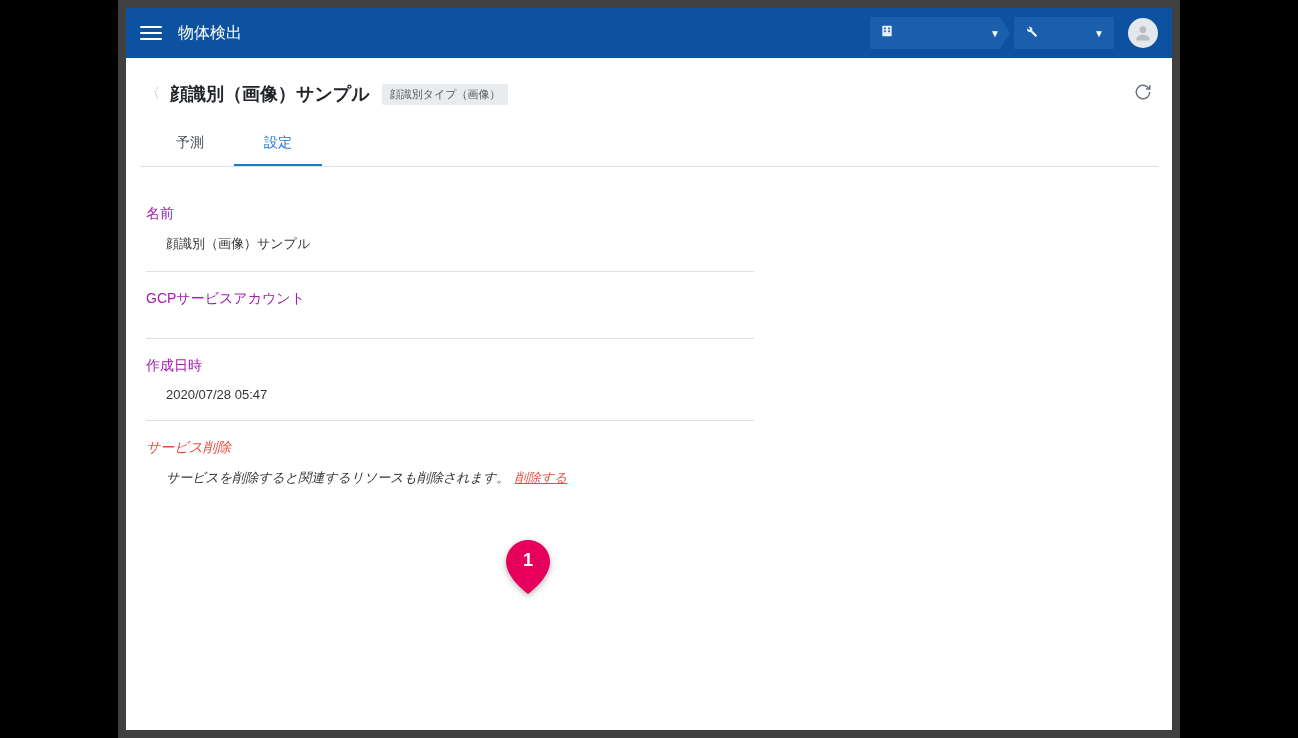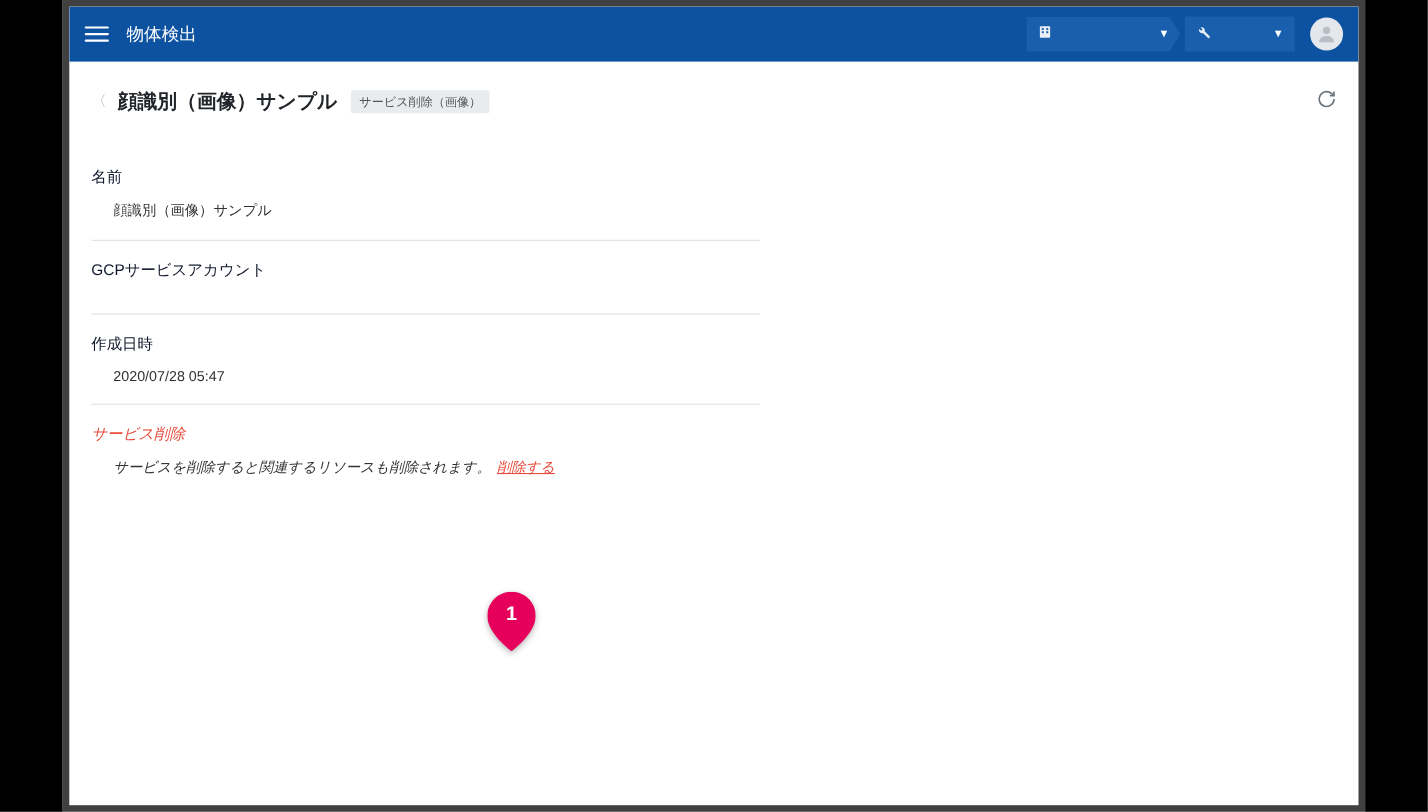--- a/index.html
+++ b/index.html
@@ -1,17 +1,17 @@
 <!DOCTYPE html>
 <html><head>
 <meta charset="utf-8">
 <style>
 * { margin: 0; padding: 0; box-sizing: border-box; }
 body { font-family: -apple-system, BlinkMacSystemFont, "Segoe UI", "Hiragino Sans", "Hiragino Kaku Gothic ProN", Meiryo, sans-serif; background: #000; }
-.frame { background: #fff; width: 1184px; height: 738px; margin: 0 auto; position: relative; border: 6px solid #404040; overflow: hidden; }
+.frame { background: #fff; width: 1062px; height: 738px; margin: 0 auto; position: relative; border: 8px solid #404040; overflow: hidden; }
 
 .header { background: #0d52a0; height: 50px; display: flex; align-items: center; padding: 0 14px; color: #fff; }
 .hamburger { width: 22px; height: 22px; display: flex; flex-direction: column; justify-content: center; cursor: pointer; margin-right: 16px; }
 .hamburger span { display: block; height: 2px; background: #fff; margin: 2px 0; border-radius: 1px; }
 .app-title { font-size: 16px; font-weight: 500; }
 .header-spacer { flex: 1; }
 .header-dropdown { background: #1a5fae; height: 32px; display: flex; align-items: center; padding: 0 10px; margin-right: 4px; cursor: pointer; position: relative; }
 .header-dropdown.proj { width: 140px; clip-path: polygon(0 0, calc(100% - 10px) 0, 100% 50%, calc(100% - 10px) 100%, 0 100%); }
 .header-dropdown.tool { width: 100px; }
 .header-dropdown .icon { color: #fff; opacity: 0.9; margin-right: 6px; }
@@ -28,21 +28,21 @@
 .breadcrumb-spacer { flex: 1; }
 .refresh-icon { color: #6c757d; cursor: pointer; }
 
 .tabs { display: flex; border-bottom: 1px solid #dee2e6; padding: 0 6px; margin-top: 6px; }
 .tab { padding: 12px 30px; font-size: 14px; color: #495057; cursor: pointer; border-bottom: 2px solid transparent; }
 .tab.active { color: #1976d2; border-bottom-color: #1976d2; }
 
 .settings-panel { padding: 20px 6px; max-width: 620px; }
 .field-row { padding: 18px 0; border-bottom: 1px solid #dee2e6; }
 .field-row:last-child { border-bottom: none; font-style: italic; }
-.field-label { font-size: 14px; color: #0f172a; margin-bottom: 12px; font-weight: 400; }
+.field-label { font-size: 14px; color: #a21caf; margin-bottom: 12px; font-weight: 400; }
 .field-value { font-size: 13px; color: #333; padding-left: 20px; }
 .field-label.danger { color: #e84c3d; }
 .delete-link { color: #e84c3d; text-decoration: underline; cursor: pointer; margin-left: 2px; }
 
 .callout-marker { position: absolute; width: 44px; height: 54px; filter: drop-shadow(0 2px 3px rgba(0,0,0,0.3)); }
 .callout-marker svg { width: 100%; height: 100%; }
 .callout-marker .num { position: absolute; top: 10px; left: 0; width: 44px; text-align: center; color: #fff; font-weight: 700; font-size: 18px; }
 </style>
 </head>
 <body>
@@ -83,30 +83,34 @@
           <circle cx="12" cy="8" r="4"></circle>
           <path d="M12 14c-4 0-8 2-8 6v1h16v-1c0-4-4-6-8-6z"></path>
         </svg>
     </div>
   </div>
 
   <div class="content">
     <div class="breadcrumb-row">
       <span class="back-chevron">〈</span>
       <span class="page-title">顔識別（画像）サンプル</span>
-      <span class="type-badge">サービス削除（画像）</span>
+      <span class="type-badge">顔識別タイプ（画像）</span>
       <div class="breadcrumb-spacer"></div>
       <span class="refresh-icon">
         <svg width="18" height="18" viewBox="0 0 24 24" fill="none" stroke="#6c757d" stroke-width="2">
             <path d="M21 12a9 9 0 1 1-3-6.7L21 8"></path>
             <path d="M21 3v5h-5"></path>
           </svg>
       </span>
     </div>
 
+    <div class="tabs">
+      <div class="tab">予測</div>
+      <div class="tab active">設定</div>
+    </div>
 
     <div class="settings-panel">
       <div class="field-row">
         <div class="field-label">名前</div>
         <div class="field-value">顔識別（画像）サンプル</div>
       </div>
       <div class="field-row">
         <div class="field-label">GCPサービスアカウント</div>
       </div>
       <div class="field-row">

